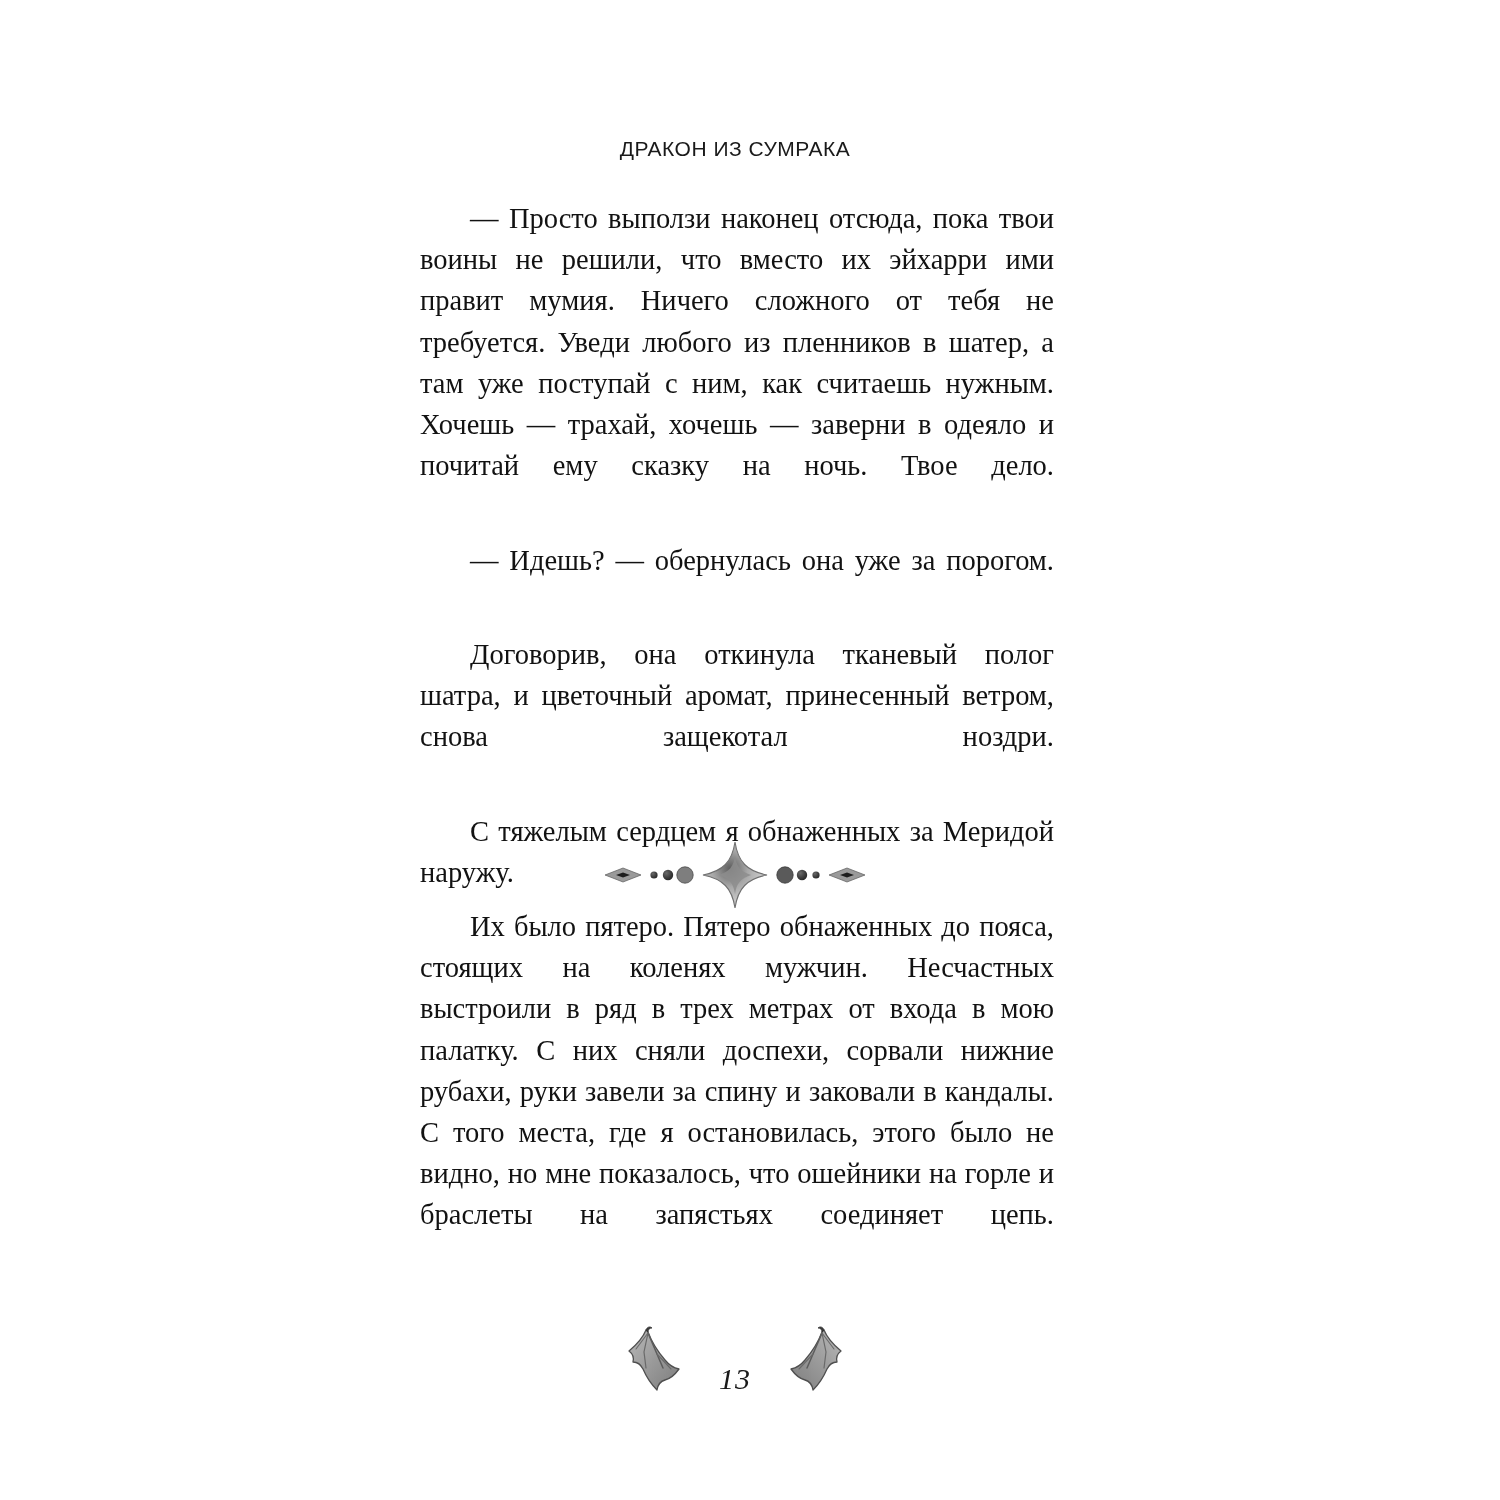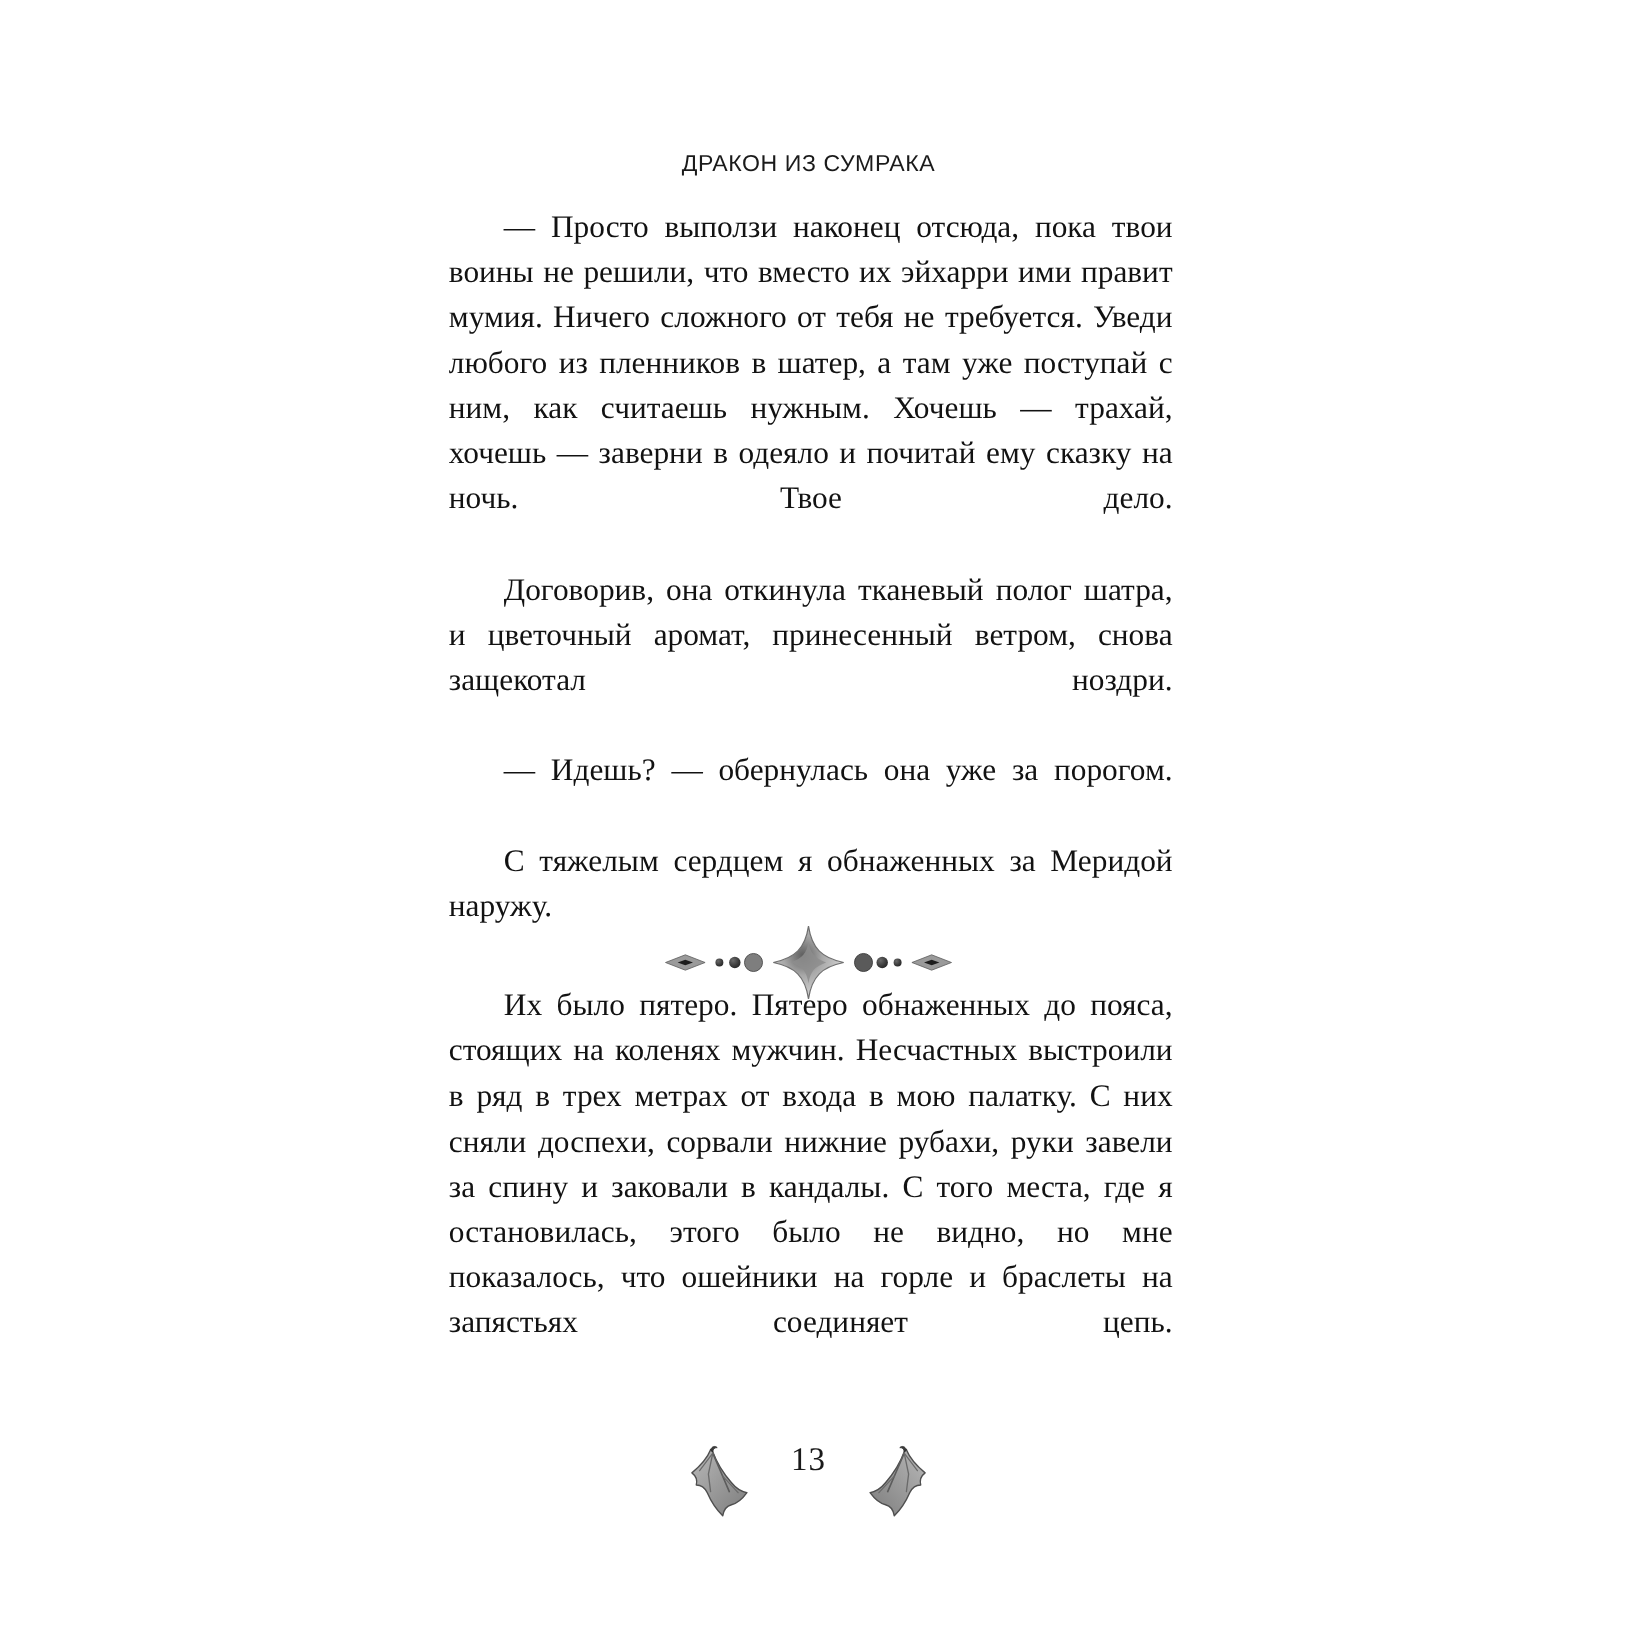--- a/index.html
+++ b/index.html
@@ -40,21 +40,21 @@
 
   
   .text-column {
     position: absolute;
     left: 408px;
     top: 186px;
     width: 658px;
   }
 
   p.para {
-    margin: 0;
+    margin: 12px;
     text-align: justify;
     text-justify: inter-word;
     text-indent: 50px;
     font-size: 28.5px;
     line-height: 41.2px;
     color: #121212;
     hyphens: manual;
     word-spacing: 0.2px;
   }
 
@@ -79,23 +79,24 @@
   .ornament svg { display: block; }
 
   
   .footer {
     position: absolute;
     left: 0;
     top: 1312px;
     width: 1470px;
     height: 86px;
     display: flex;
-    align-items: flex-start;
+    align-items: flex-end;
     justify-content: center;
     gap: 29px;
+    font-style: italic;
   }
   .page-number {
     font-family: "Liberation Serif", "DejaVu Serif", serif;
     font-size: 30px;
     color: #1a1a1a;
     letter-spacing: 1px;
     line-height: 1;
     padding-bottom: 4px;
   }
   .wing { display: block; }
@@ -103,22 +104,22 @@
 </style>
 </head>
 <body>
 
 <div class="page">
 
   <div class="running-head">ДРАКОН ИЗ СУМРАКА</div>
 
   <div class="text-column">
     <p class="para">— Просто выползи наконец отсюда, пока твои воины не решили, что вместо их эйхарри ими правит мумия. Ничего сложного от тебя не требуется. Уведи любого из пленников в шатер, а там уже поступай с ним, как считаешь нужным. Хочешь — трахай, хочешь — заверни в одеяло и почитай ему сказку на ночь. Твое дело.</p>
+    <p class="para">— Идешь? — обернулась она уже за порогом.</p>
     <p class="para">Договорив, она откинула тканевый полог шатра, и цветочный аромат, принесенный ветром, снова защекотал ноздри.</p>
-    <p class="para">— Идешь? — обернулась она уже за порогом.</p>
     <p class="para">С тяжелым сердцем я обнаженных за Меридой наружу.</p>
   </div>
 
   <div class="ornament">
     <svg width="268" height="70" viewBox="0 0 268 70">
       <defs>
         <radialGradient id="gstar" cx="42%" cy="40%" r="62%">
           <stop offset="0%" stop-color="#5e5e5e"></stop>
           <stop offset="45%" stop-color="#a8a8a8"></stop>
           <stop offset="100%" stop-color="#d8d8d8"></stop>

